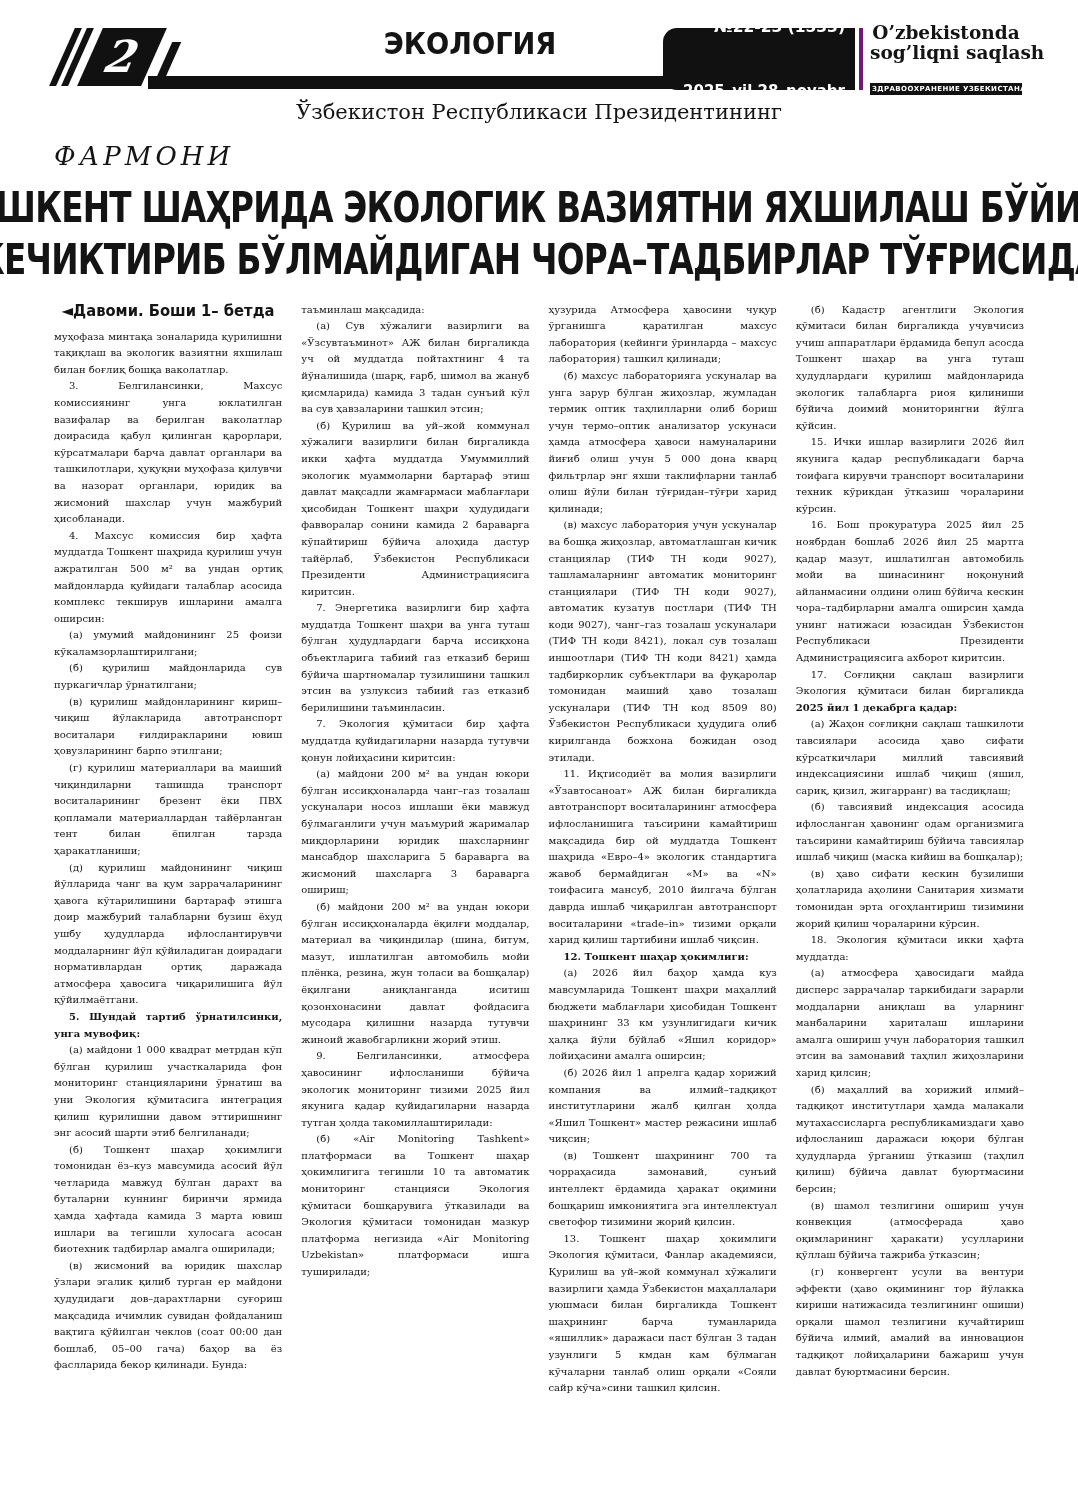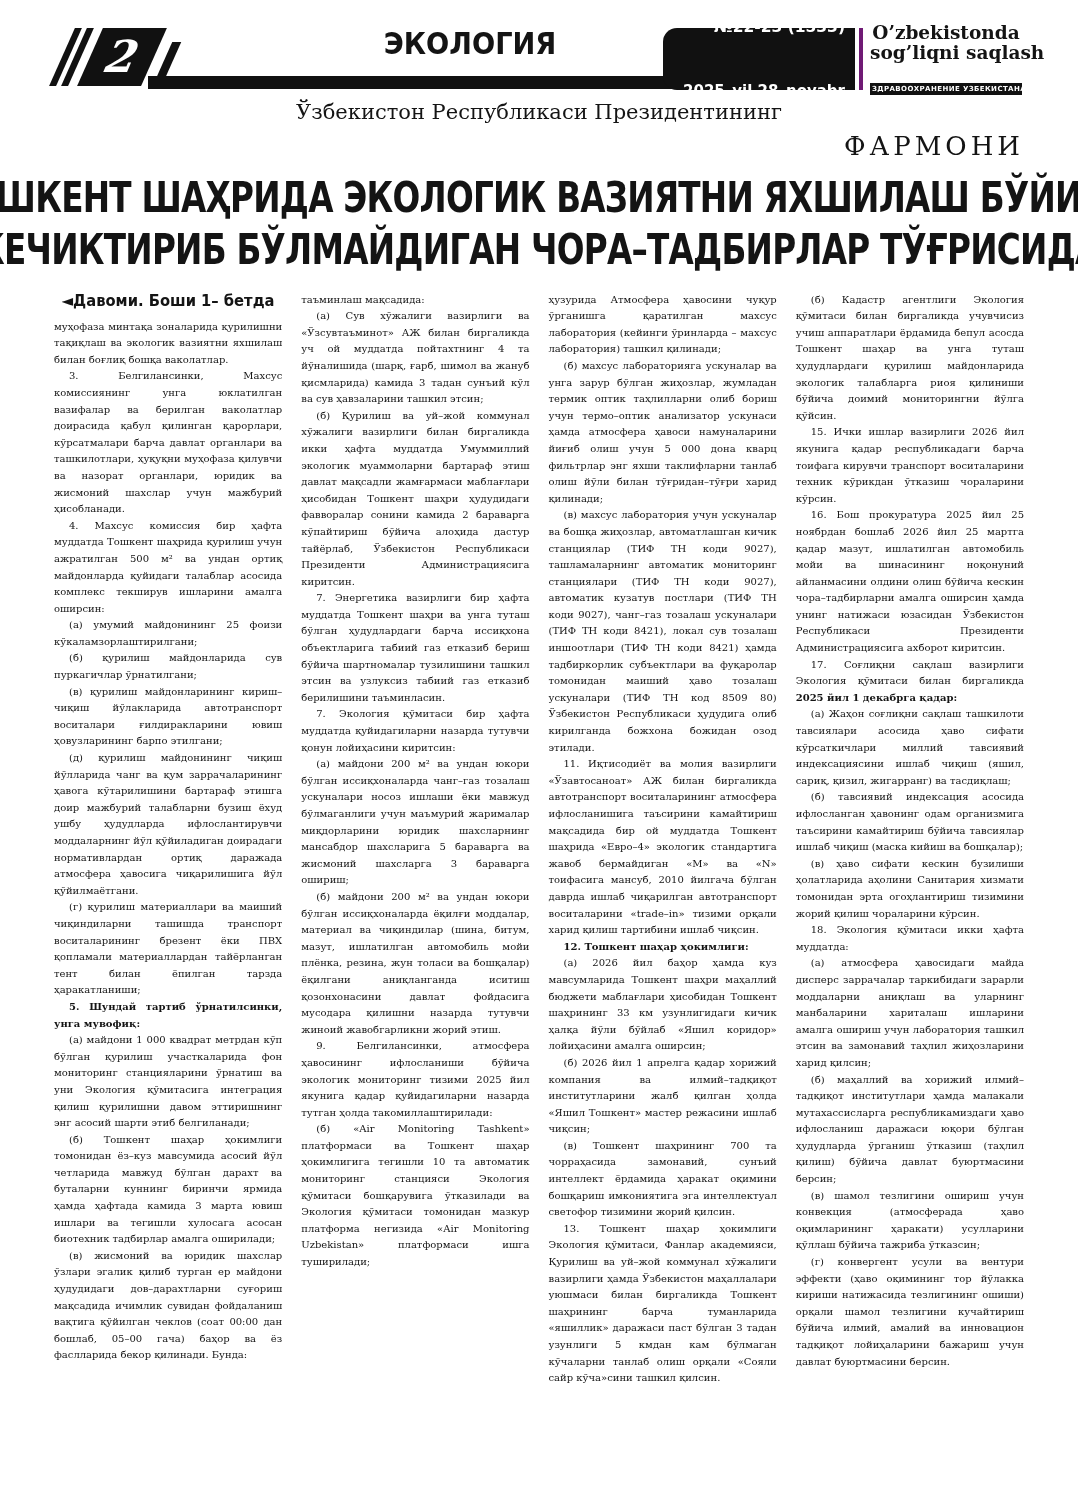--- a/index.html
+++ b/index.html
@@ -29,21 +29,21 @@
   .masthead{border-left:4px solid #701a75;margin-left:4px;padding-left:7px;width:152px;display:flex;
             flex-direction:column;justify-content:center;}
   .masthead .t{font-family:"DejaVu Serif",serif;font-weight:bold;font-size:18.5px;line-height:1.08;
                text-align:center;white-space:nowrap;}
   .masthead .strip{margin-top:20px;background:#111;color:#fff;font-family:"DejaVu Sans",sans-serif;
                    font-weight:bold;font-size:7px;letter-spacing:.4px;text-align:center;
                    padding:2px 2px;white-space:nowrap;}
   
   .content{position:absolute;top:100px;left:54px;right:54px;}
   .kicker-l1{text-align:center;font-size:21px;line-height:1.2;}
-  .kicker-l2{text-align:right;font-size:26px;line-height:1.25;letter-spacing:4px;margin-top:5px;}
+  .kicker-l2{text-align:left;font-size:26px;line-height:1.25;letter-spacing:4px;margin-top:15px;font-style:italic;}
   .headline{margin-top:8px;}
   .hl{display:flex;justify-content:center;}
   .hl span{font-family:"DejaVu Sans",sans-serif;font-weight:bold;font-size:43px;line-height:1.22;
            white-space:nowrap;letter-spacing:-1px;transform:scaleX(.76);}
   
   .columns{display:flex;gap:19px;margin-top:16px;}
   .col{flex:1 1 0;min-width:0;}
   .cont-notice{font-family:"DejaVu Sans",sans-serif;font-weight:bold;font-size:15.5px;
                text-align:center;margin:0 0 9px 0;transform:scaleX(.95);}
   .para{margin:0;text-align:justify;text-indent:15px;font-size:10px;line-height:16.6px;}
@@ -96,22 +96,22 @@
 
     <div class="columns">
       <div class="col">
         <div class="cont-notice">◄Давоми. Боши 1– бетда</div>
       <p class="para continuation">муҳофаза минтақа зоналарида қурилишни тақиқлаш ва экологик вазиятни яхшилаш билан боғлиқ бошқа ваколатлар.</p>
           <p class="para">3. Белгилансинки, Махсус комиссиянинг унга юклатилган вазифалар ва берилган ваколатлар доирасида қабул қилинган қарорлари, кўрсатмалари барча давлат органлари ва ташкилотлари, ҳуқуқни муҳофаза қилувчи ва назорат органлари, юридик ва жисмоний шахслар учун мажбурий ҳисобланади.</p>
           <p class="para">4. Махсус комиссия бир ҳафта муддатда Тошкент шаҳрида қурилиш учун ажратилган 500 м² ва ундан ортиқ майдонларда қуйидаги талаблар асосида комплекс текширув ишларини амалга оширсин:</p>
           <p class="para">(а) умумий майдонининг 25 фоизи кўкаламзорлаштирилгани;</p>
           <p class="para">(б) қурилиш майдонларида сув пуркагичлар ўрнатилгани;</p>
           <p class="para">(в) қурилиш майдонларининг кириш–чиқиш йўлакларида автотранспорт воситалари ғилдиракларини ювиш ҳовузларининг барпо этилгани;</p>
+          <p class="para">(г) қурилиш материаллари ва маиший чиқиндиларни ташишда транспорт воситаларининг брезент ёки ПВХ қопламали материаллардан тайёрланган тент билан ёпилган тарзда ҳаракатланиши;</p>
           <p class="para">(д) қурилиш майдонининг чиқиш йўлларида чанг ва қум заррачаларининг ҳавога кўтарилишини бартараф этишга доир мажбурий талабларни бузиш ёхуд ушбу ҳудудларда ифлослантирувчи моддаларнинг йўл қўйиладиган доирадаги нормативлардан ортиқ даражада атмосфера ҳавосига чиқарилишига йўл қўйилмаётгани.</p>
-          <p class="para">(г) қурилиш материаллари ва маиший чиқиндиларни ташишда транспорт воситаларининг брезент ёки ПВХ қопламали материаллардан тайёрланган тент билан ёпилган тарзда ҳаракатланиши;</p>
           <p class="para bold">5. Шундай тартиб ўрнатилсинки, унга мувофиқ:</p>
           <p class="para">(а) майдони 1 000 квадрат метрдан кўп бўлган қурилиш участкаларида фон мониторинг станцияларини ўрнатиш ва уни Экология қўмитасига интеграция қилиш қурилишни давом эттиришнинг энг асосий шарти этиб белгиланади;</p>
           <p class="para">(б) Тошкент шаҳар ҳокимлиги томонидан ёз–куз мавсумида асосий йўл четларида мавжуд бўлган дарахт ва буталарни куннинг биринчи ярмида ҳамда ҳафтада камида 3 марта ювиш ишлари ва тегишли хулосага асосан биотехник тадбирлар амалга оширилади;</p>
           <p class="para">(в) жисмоний ва юридик шахслар ўзлари эгалик қилиб турган ер майдони ҳудудидаги дов–дарахтларни суғориш мақсадида ичимлик сувидан фойдаланиш вақтига қўйилган чеклов (соат 00:00 дан бошлаб, 05–00 гача) баҳор ва ёз фаслларида бекор қилинади. Бунда:</p>
         </div>
       <div class="col">
           <p class="para continuation">таъминлаш мақсадида:</p>
           <p class="para">(а) Сув хўжалиги вазирлиги ва «Ўзсувтаъминот» АЖ билан биргаликда уч ой муддатда пойтахтнинг 4 та йўналишида (шарқ, ғарб, шимол ва жануб қисмларида) камида 3 тадан сунъий кўл ва сув ҳавзаларини ташкил этсин;</p>
           <p class="para">(б) Қурилиш ва уй–жой коммунал хўжалиги вазирлиги билан биргаликда икки ҳафта муддатда Умуммиллий экологик муаммоларни бартараф этиш давлат мақсадли жамғармаси маблағлари ҳисобидан Тошкент шаҳри ҳудудидаги фавворалар сонини камида 2 бараварга кўпайтириш бўйича алоҳида дастур тайёрлаб, Ўзбекистон Республикаси Президенти Администрациясига киритсин.</p>
           <p class="para">7. Энергетика вазирлиги бир ҳафта муддатда Тошкент шаҳри ва унга туташ бўлган ҳудудлардаги барча иссиқхона объектларига табиий газ етказиб бериш бўйича шартномалар тузилишини ташкил этсин ва узлуксиз табиий газ етказиб берилишини таъминласин.</p>

